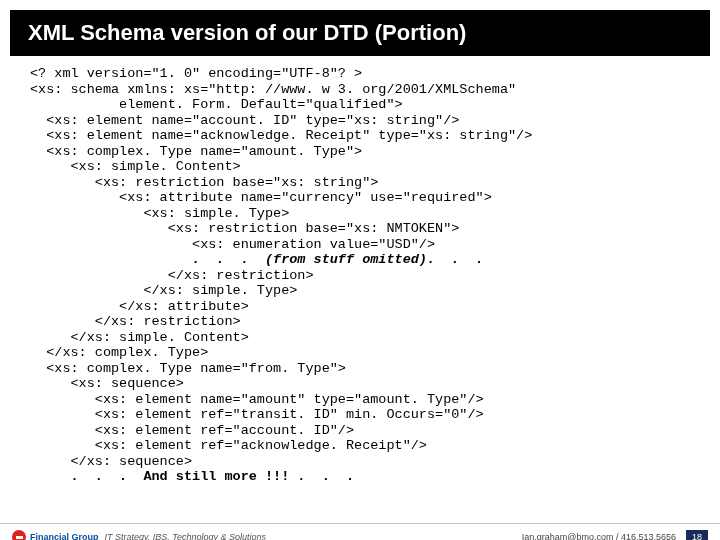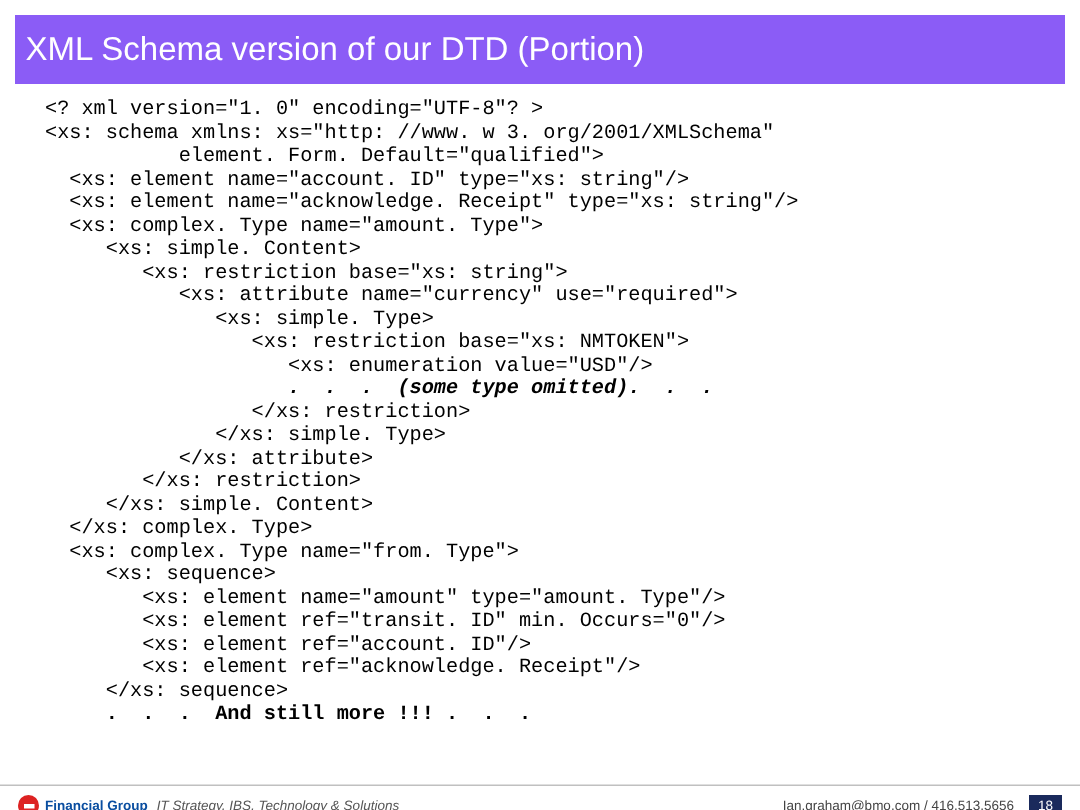--- a/index.html
+++ b/index.html
@@ -1,17 +1,17 @@
 <!DOCTYPE html>
 <html><head>
 <meta charset="utf-8">
 <style>
   html,body{margin:0;padding:0;width:720px;height:540px;background:#fff;font-family:Arial,Helvetica,sans-serif;overflow:hidden}
   .slide{position:relative;width:720px;height:540px}
-  .title-bar{background:#8b5cf6;color:#fff;font-size:22px;font-weight:normal;padding:10px 18px 10px 7px;margin:10px 10px 0 10px}
+  .title-bar{background:#000000;color:#fff;font-size:22px;font-weight:bold;padding:10px 18px 10px 18px;margin:10px 10px 0 10px}
   .title-bar .pre{color:#fff}
   .code{font-family:"Courier New",Courier,monospace;font-size:13.5px;line-height:1.15;white-space:pre;color:#000;padding:10px 0 0 30px}
   .code .omitted{font-style:italic;font-weight:bold}
   .code .still{font-weight:bold}
   .footer{position:absolute;left:0;right:0;bottom:0;height:26px;border-top:1px solid #c0c0c0;display:flex;align-items:center;justify-content:space-between;padding:0 12px;font-size:9px;color:#444}
   .footer .left{display:flex;align-items:center;gap:6px}
   .logo{display:flex;align-items:center;gap:4px}
   .logo-circle{width:14px;height:14px;border-radius:50%;background:#d22;display:flex;align-items:center;justify-content:center}
   .logo-bar{width:7px;height:3px;background:#fff}
   .logo-text{color:#0a4ea0;font-weight:bold;font-size:9px}
@@ -32,21 +32,21 @@
 <span>           element. Form. Default="qualified"&gt;</span>
 <span>  &lt;xs: element name="account. ID" type="xs: string"/&gt;</span>
 <span>  &lt;xs: element name="acknowledge. Receipt" type="xs: string"/&gt;</span>
 <span>  &lt;xs: complex. Type name="amount. Type"&gt;</span>
 <span>     &lt;xs: simple. Content&gt;</span>
 <span>        &lt;xs: restriction base="xs: string"&gt;</span>
 <span>           &lt;xs: attribute name="currency" use="required"&gt;</span>
 <span>              &lt;xs: simple. Type&gt;</span>
 <span>                 &lt;xs: restriction base="xs: NMTOKEN"&gt;</span>
 <span>                    &lt;xs: enumeration value="USD"/&gt;</span>
-<span class="omitted">                    .  .  .  (some type omitted).  .  .</span>
+<span class="omitted">                    .  .  .  (from stuff omitted).  .  .</span>
 <span>                 &lt;/xs: restriction&gt;</span>
 <span>              &lt;/xs: simple. Type&gt;</span>
 <span>           &lt;/xs: attribute&gt;</span>
 <span>        &lt;/xs: restriction&gt;</span>
 <span>     &lt;/xs: simple. Content&gt;</span>
 <span>  &lt;/xs: complex. Type&gt;</span>
 <span>  &lt;xs: complex. Type name="from. Type"&gt;</span>
 <span>     &lt;xs: sequence&gt;</span>
 <span>        &lt;xs: element name="amount" type="amount. Type"/&gt;</span>
 <span>        &lt;xs: element ref="transit. ID" min. Occurs="0"/&gt;</span>

